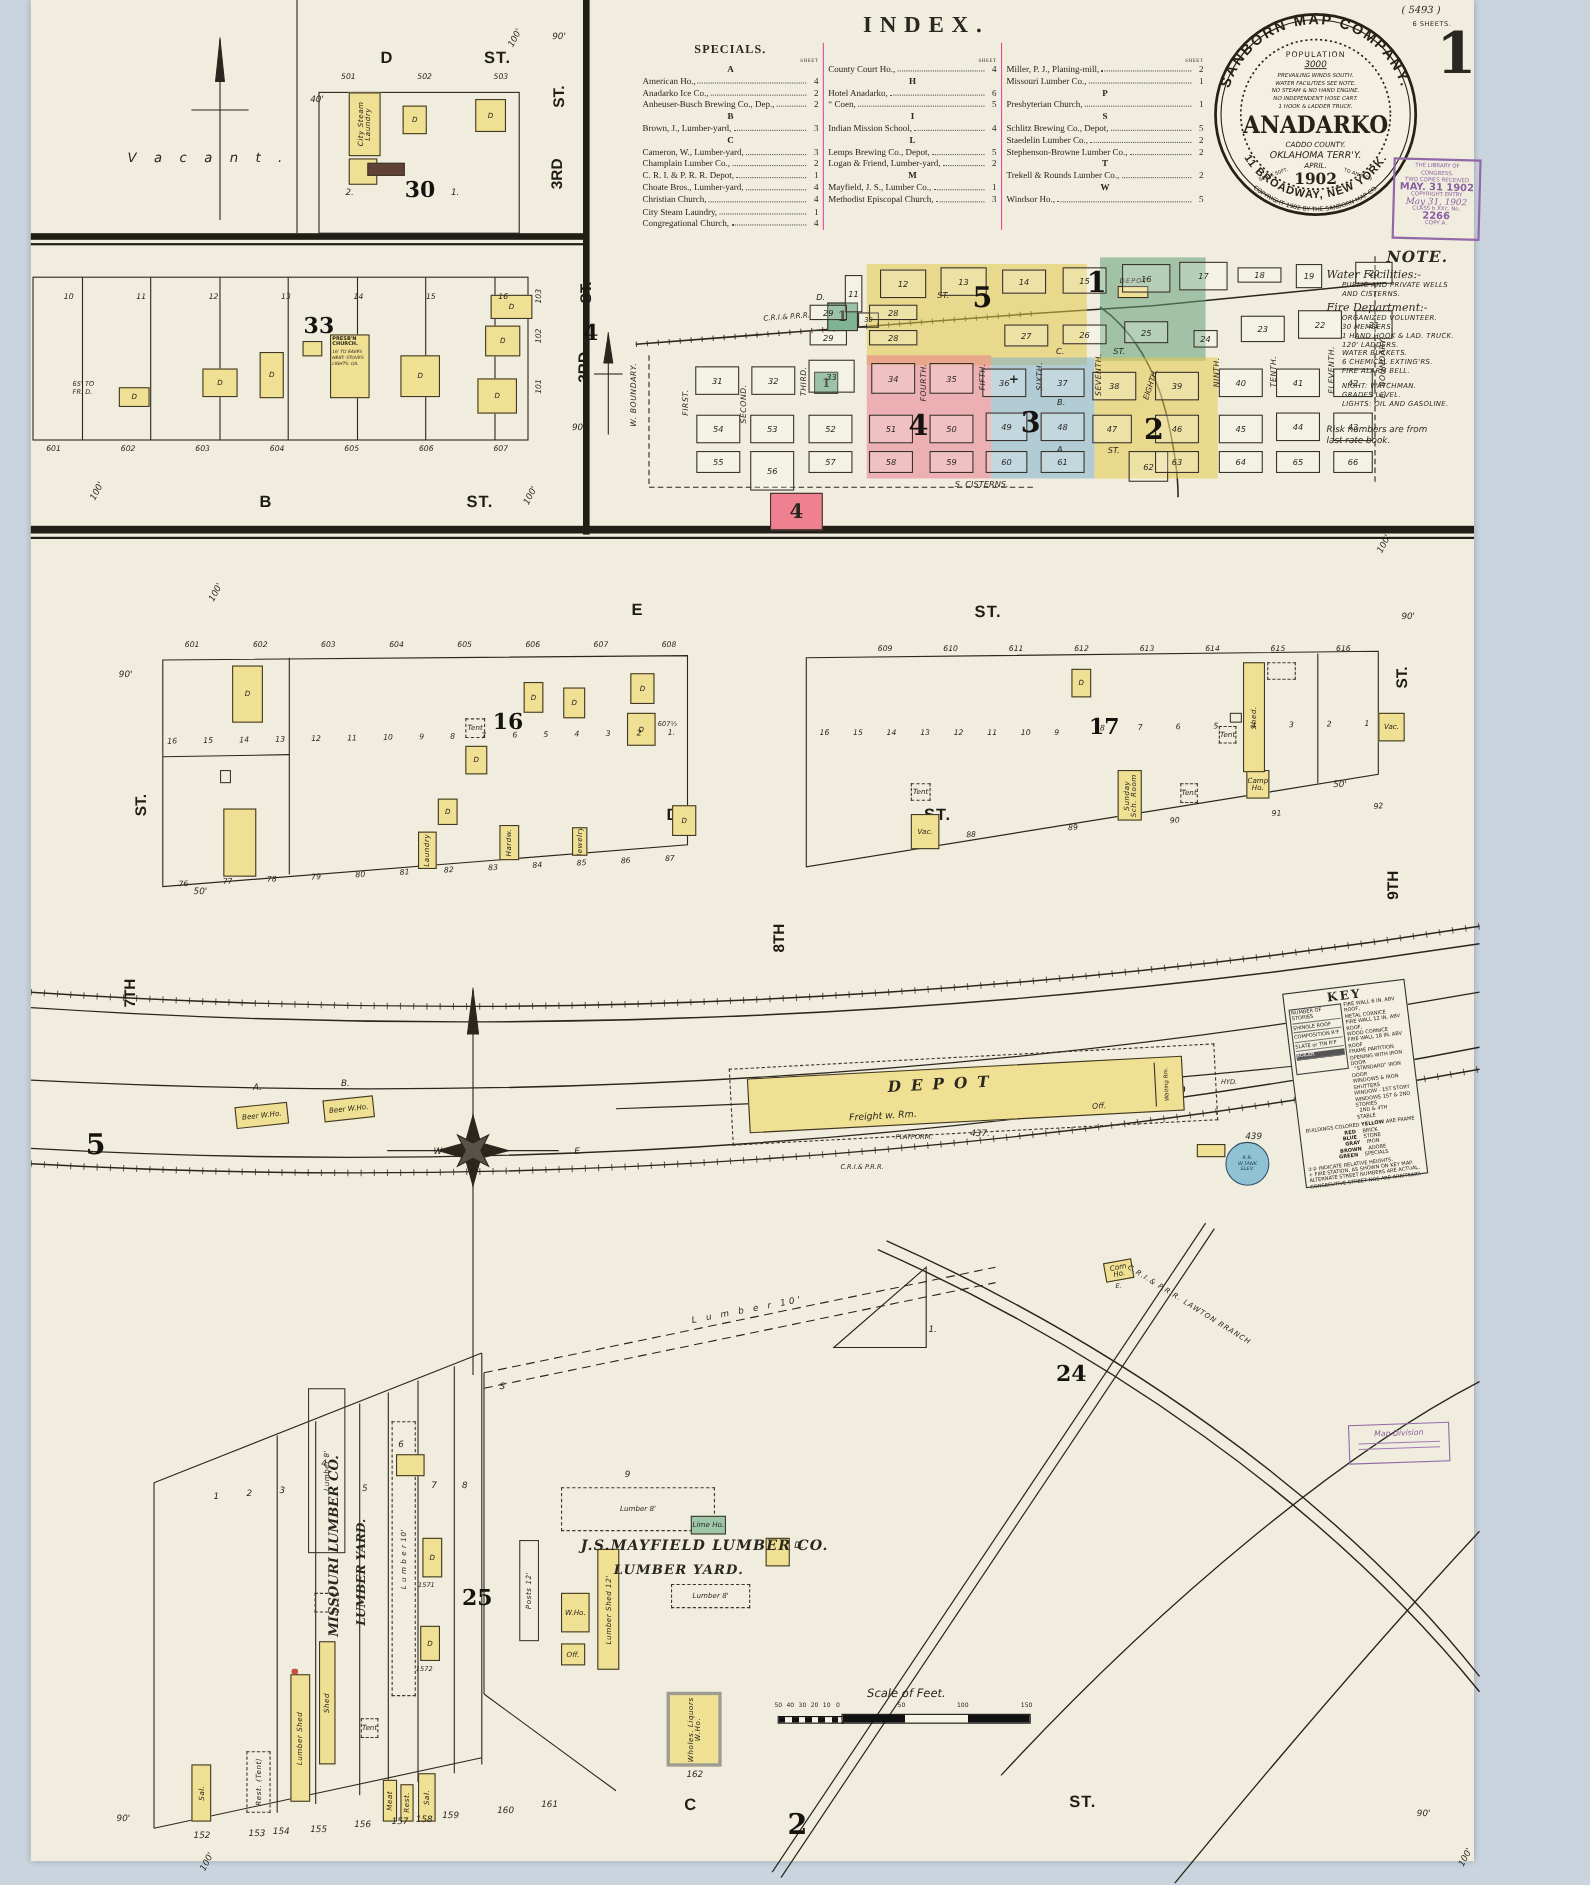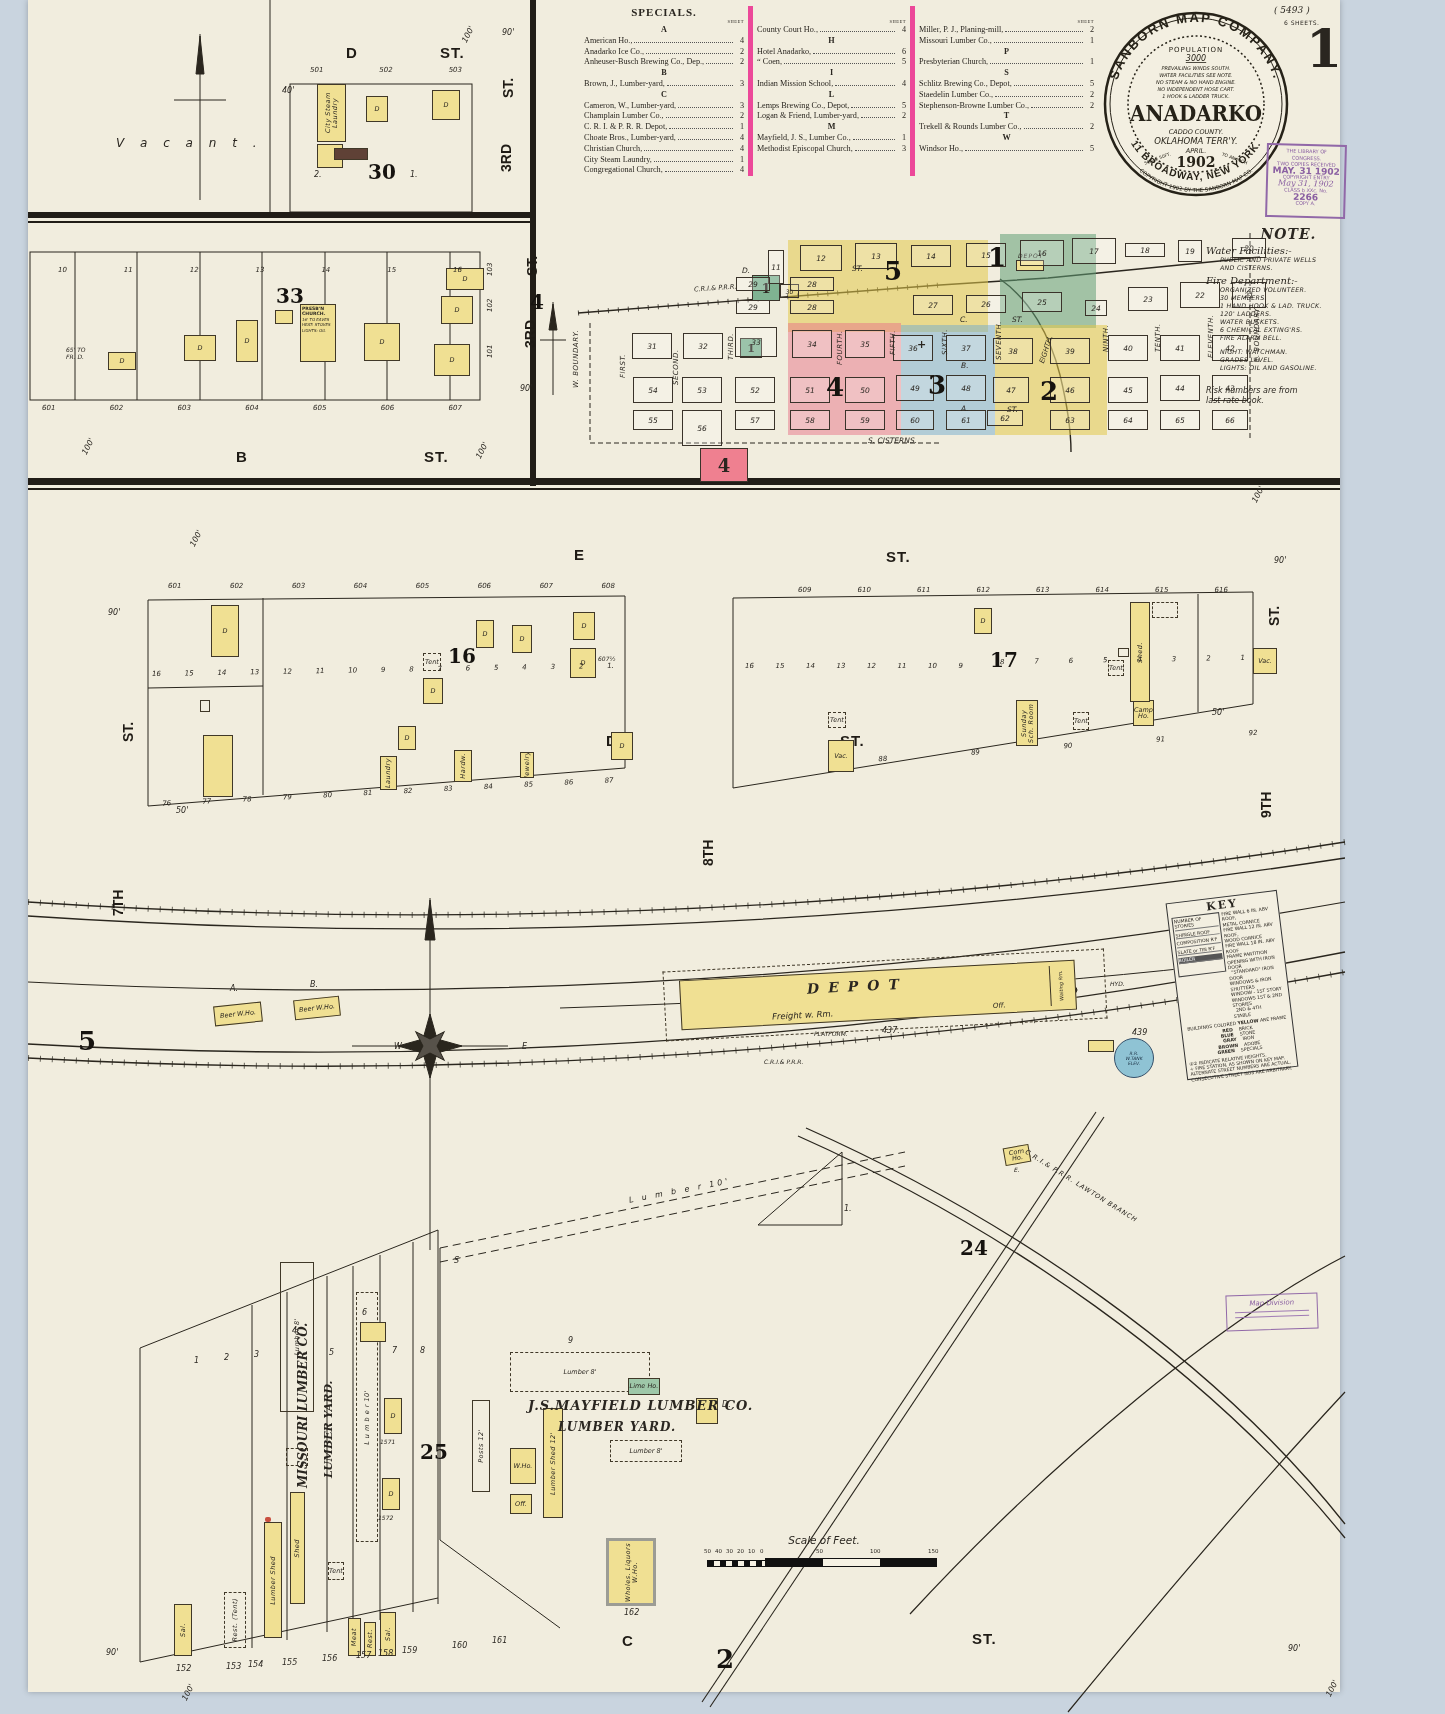--- a/index.html
+++ b/index.html
@@ -39,21 +39,21 @@
   .bld.xb{background:#f0e093 linear-gradient(45deg,transparent 46%,#403828 46% 54%,transparent 54%),
           linear-gradient(135deg,transparent 46%,#403828 46% 54%,transparent 54%);}
   .bld.vlab .t{writing-mode:vertical-rl;transform:rotate(180deg);letter-spacing:.5px;}
   .numrow{position:absolute;display:flex;justify-content:space-between;font-style:italic;font-size:7px;}
   .numrow span{flex:0 0 auto;}
   
   #index{position:absolute;left:552px;top:2px;width:524px;height:202px;font-family:"Liberation Serif",serif;}
   #index .ititle{text-align:center;font-weight:700;font-size:21px;letter-spacing:7px;margin-top:8px;}
   #icols{display:flex;margin-top:4px;}
   .icol{padding:0 4px;box-sizing:border-box;}
-  .icol+.icol{border-left:5px solid #ec4899;}
+  .icol+.icol{border-left:1px solid #ec4899;}
   .icol .chead{text-align:center;font-weight:700;font-size:11px;letter-spacing:1px;height:13px;}
   .icol .sheet{font-size:4.5px;text-align:right;letter-spacing:.5px;height:6px;}
   .irow{display:flex;align-items:baseline;font-size:8.2px;line-height:10.8px;}
   .irow .ltr{flex:1;text-align:center;font-weight:700;}
   .irow .nm{white-space:nowrap;}
   .irow .leader{flex:1;border-bottom:1px dotted #555;margin:0 2px 2px;}
   .irow .sh{width:9px;text-align:right;}
   .irow:has(.ltr:not(.empty)) .leader,.irow:has(.ltr:not(.empty)) .sh{display:none;}
   
   #note{position:absolute;left:1178px;top:226px;width:165px;font-style:italic;}
@@ -275,21 +275,21 @@
         <div class="kb" style="position: absolute; left: 1108px; top: 377px; width: 40px; height: 26px;">45</div>
         <div class="kb" style="position: absolute; left: 1160px; top: 375px; width: 40px; height: 26px;">44</div>
         <div class="kb" style="position: absolute; left: 1212px; top: 375px; width: 36px; height: 26px;">43</div>
         <div class="kb" style="position: absolute; left: 633px; top: 410px; width: 40px; height: 20px;">55</div>
         <div class="kb" style="position: absolute; left: 682px; top: 410px; width: 40px; height: 36px;">56</div>
         <div class="kb" style="position: absolute; left: 735px; top: 410px; width: 40px; height: 20px;">57</div>
         <div class="kb" style="position: absolute; left: 790px; top: 410px; width: 40px; height: 20px;">58</div>
         <div class="kb" style="position: absolute; left: 845px; top: 410px; width: 40px; height: 20px;">59</div>
         <div class="kb" style="position: absolute; left: 896px; top: 410px; width: 38px; height: 20px;">60</div>
         <div class="kb" style="position: absolute; left: 946px; top: 410px; width: 40px; height: 20px;">61</div>
-        <div class="kb" style="position: absolute; left: 987px; top: 410px; width: 36px; height: 16px;">62</div>
+        <div class="kb" style="position: absolute; left: 1026px; top: 410px; width: 36px; height: 28px;">62</div>
         <div class="kb" style="position: absolute; left: 1050px; top: 410px; width: 40px; height: 20px;">63</div>
         <div class="kb" style="position: absolute; left: 1108px; top: 410px; width: 40px; height: 20px;">64</div>
         <div class="kb" style="position: absolute; left: 1160px; top: 410px; width: 40px; height: 20px;">65</div>
         <div class="kb" style="position: absolute; left: 1212px; top: 410px; width: 36px; height: 20px;">66</div>
       </div>
   <div style="position:absolute;left:-28px;top:0">
 
   <div class="lbl ks" style="position: absolute; left: 572px; top: 388px;">W. BOUNDARY.</div>
         <div class="lbl ks" style="position: absolute; left: 619px; top: 378px;">FIRST.</div>
         <div class="lbl ks" style="position: absolute; left: 672px; top: 385px;">SECOND.</div>
@@ -720,20 +720,21 @@
       </div>
   <div class="numrow" style="left:850px;top:742px;width:380px;transform:rotate(-4deg)">
         <span>88</span>
         <span>89</span>
         <span>90</span>
         <span>91</span>
         <span>92</span>
       </div>
 
   <div id="index">
+    <div class="ititle">INDEX.</div>
     <div id="icols">
       <div class="icol" style="width:168px">
         <div class="chead">SPECIALS.</div>
         <div class="sheet">SHEET</div>
         <div>
 
         <div class="irow">
             <span class="ltr">A</span>
 
           </div>

